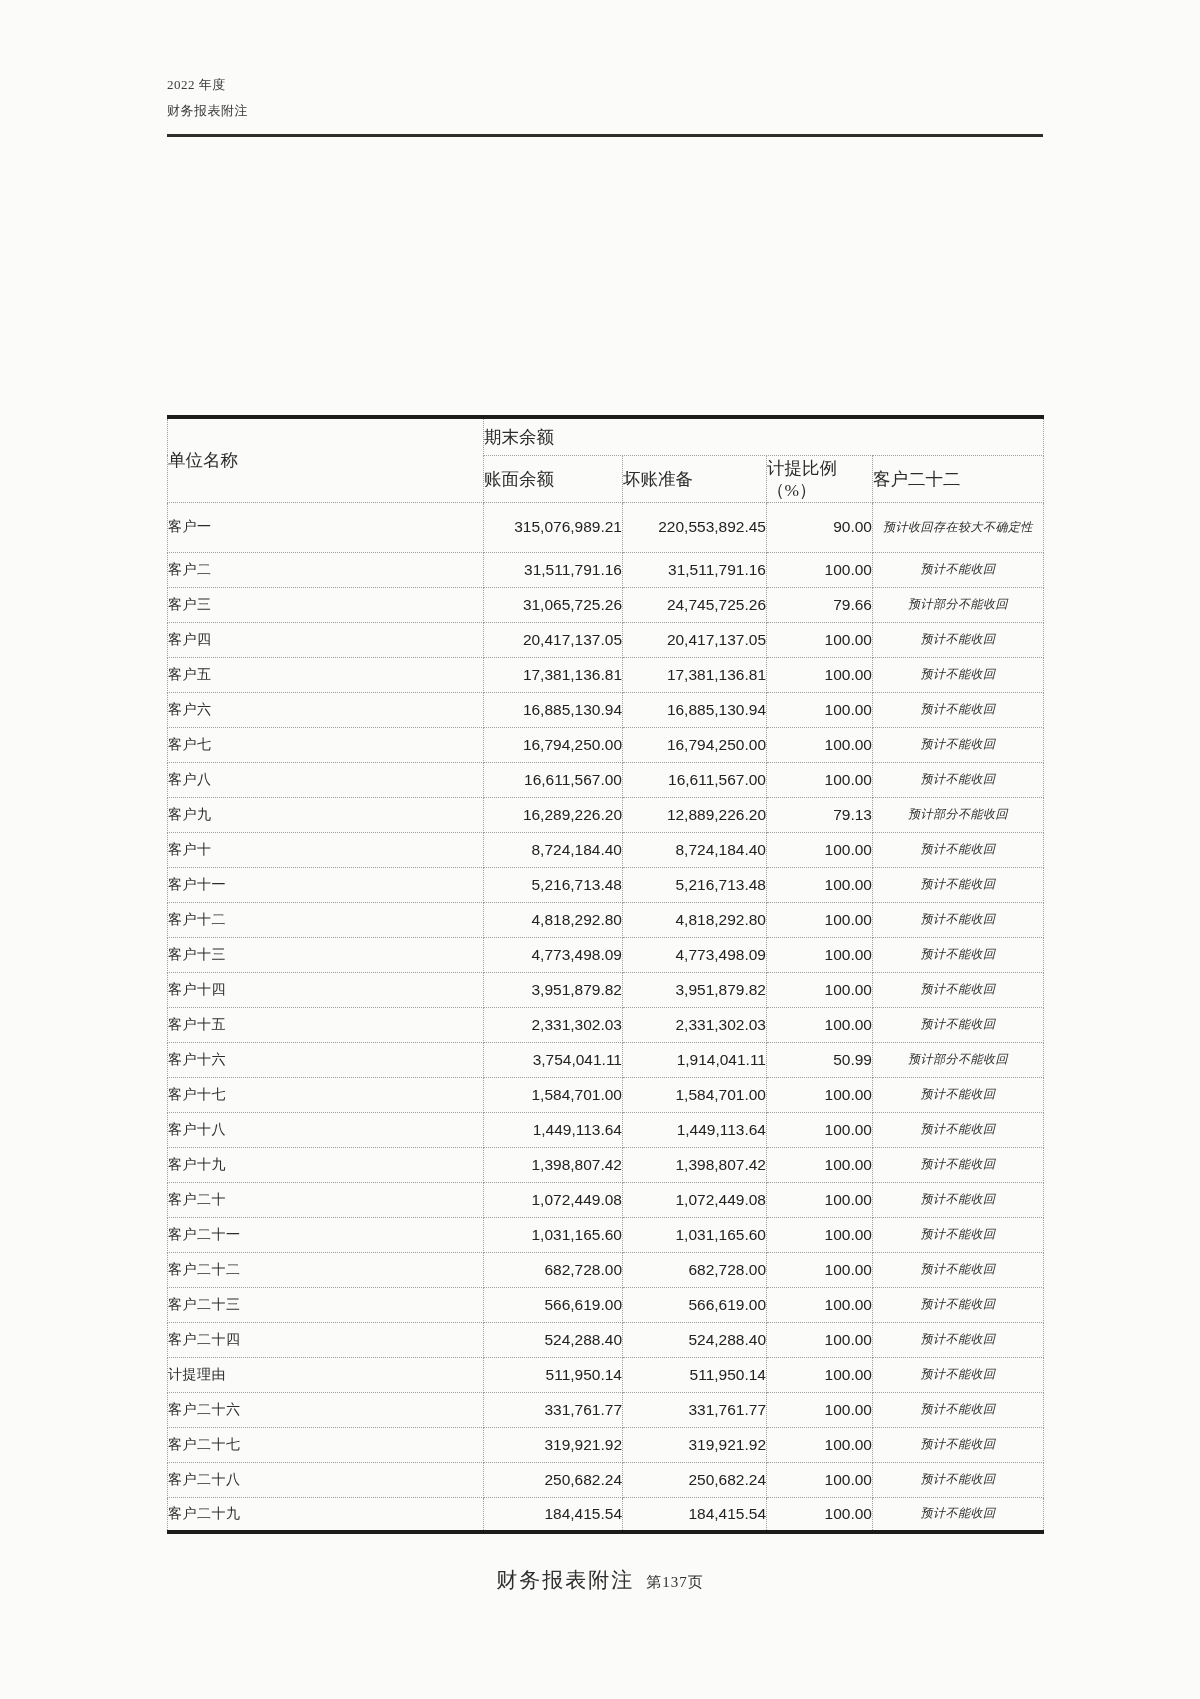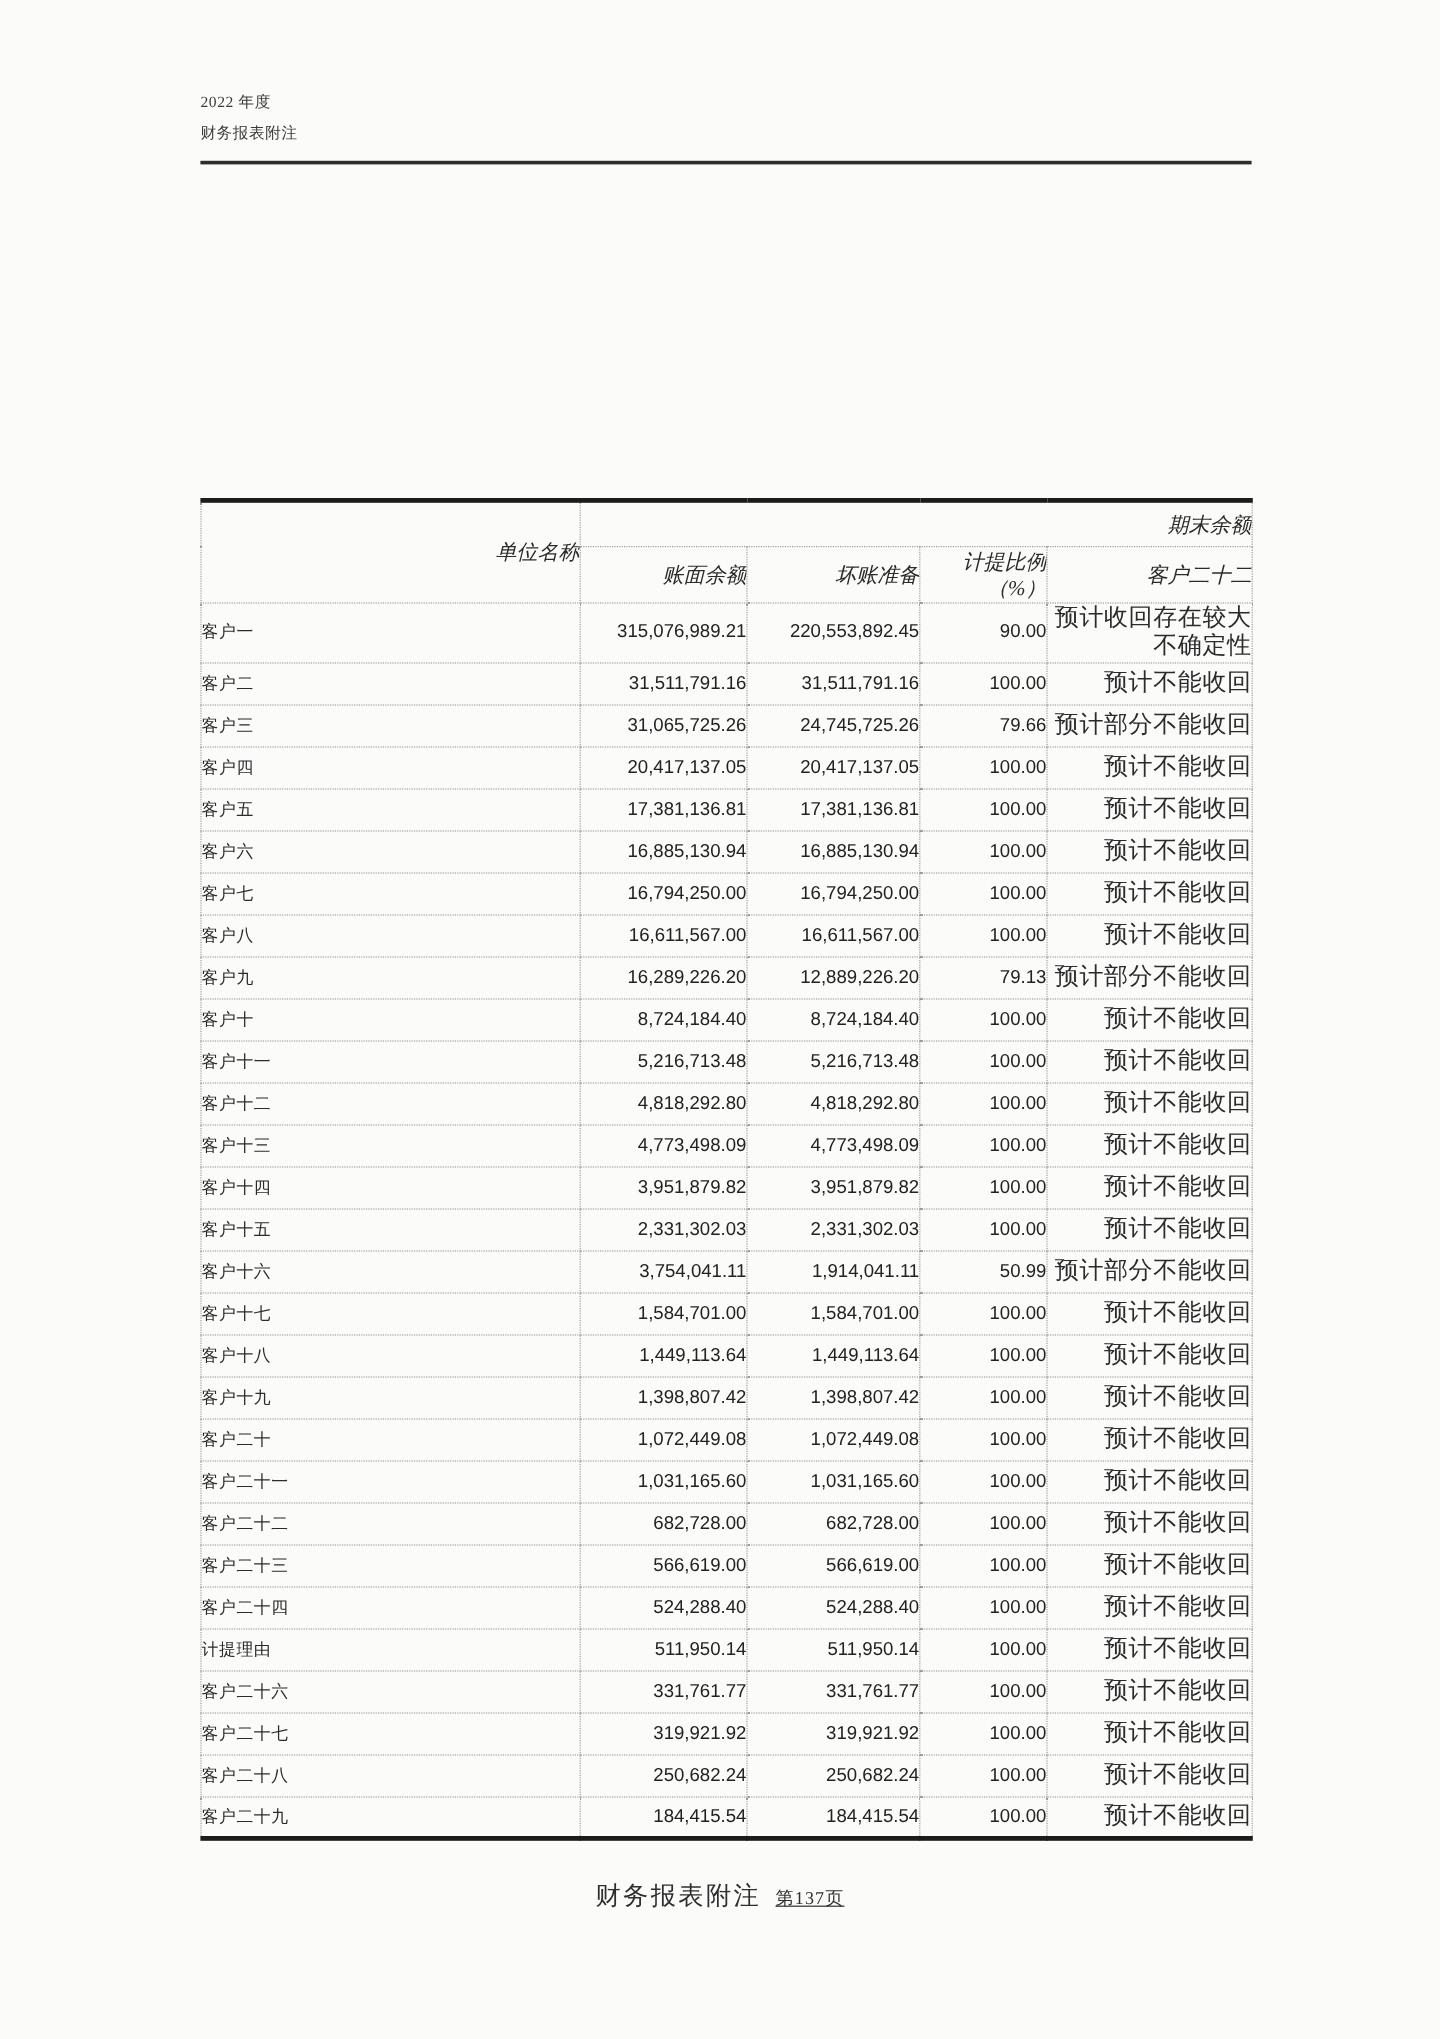--- a/index.html
+++ b/index.html
@@ -55,23 +55,22 @@
   }
   table.rtable th, table.rtable td {
     border: 1px dotted #9d9d9d;
     padding: 0;
     overflow: hidden;
   }
   thead th {
     font-weight: normal;
     font-size: 17.5px;
     color: #2b2b2b;
-    text-align: right;
+    text-align: left;
     vertical-align: middle;
-    font-style: italic;
   }
   tr.h1 { height: 38px; }
   tr.h2 { height: 47px; }
   .ratio-head { line-height: 22px; }
   tbody tr { height: 35px; }
   tbody tr.tall { height: 50px; }
   td.cell-name {
     font-size: 14px;
     text-align: left;
     padding-left: 13px;
@@ -80,38 +79,39 @@
   }
   td.cell-num {
     font-family: "Liberation Sans", sans-serif;
     font-size: 15.5px;
     text-align: right;
     padding-right: 14px;
     vertical-align: middle;
     color: #222;
   }
   td.cell-reason {
-    font-size: 20px;
-    text-align: right;
+    font-size: 12px;
+    text-align: center;
     padding-left: 13px;
     padding-right: 6px;
     vertical-align: middle;
     line-height: 23px;
     letter-spacing: 0.5px;
+    font-style: italic;
   }
   .page-footer {
     position: absolute;
     left: 0;
     top: 1566px;
     width: 1200px;
     text-align: center;
     color: #2f2f2f;
   }
   .page-footer .ftitle { font-size: 21px; letter-spacing: 2px; }
-  .page-footer .fpage  { font-size: 15px; margin-left: 12px; letter-spacing: 1px; text-decoration: underline; }
+  .page-footer .fpage  { font-size: 15px; margin-left: 12px; letter-spacing: 1px; }
 </style>
 </head>
 <body>
 
 <div class="page">
 
   <div class="doc-header">
     <div>2022 年度</div>
     <div>财务报表附注</div>
   </div>

